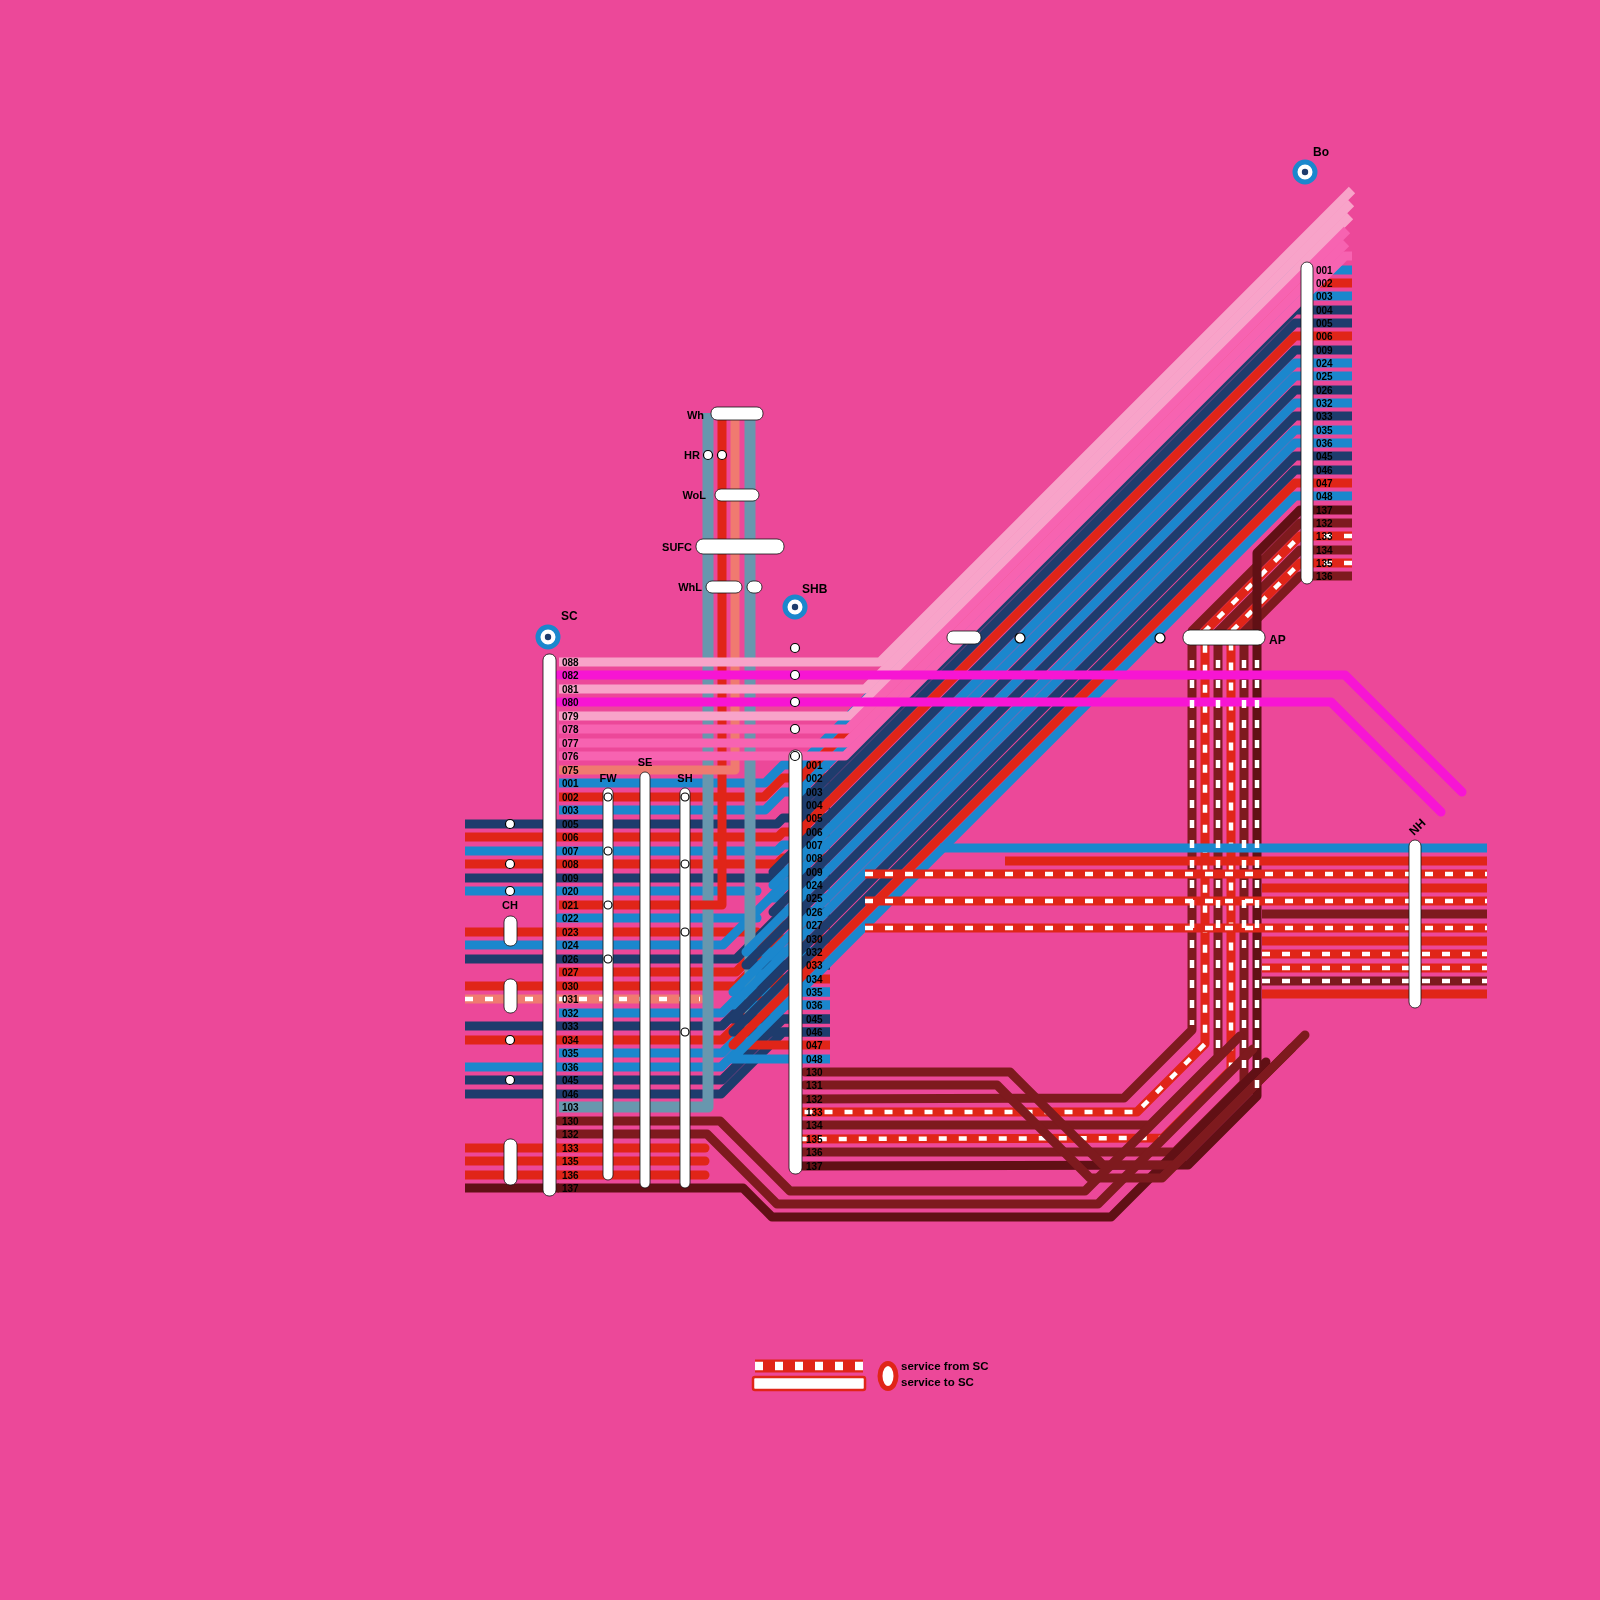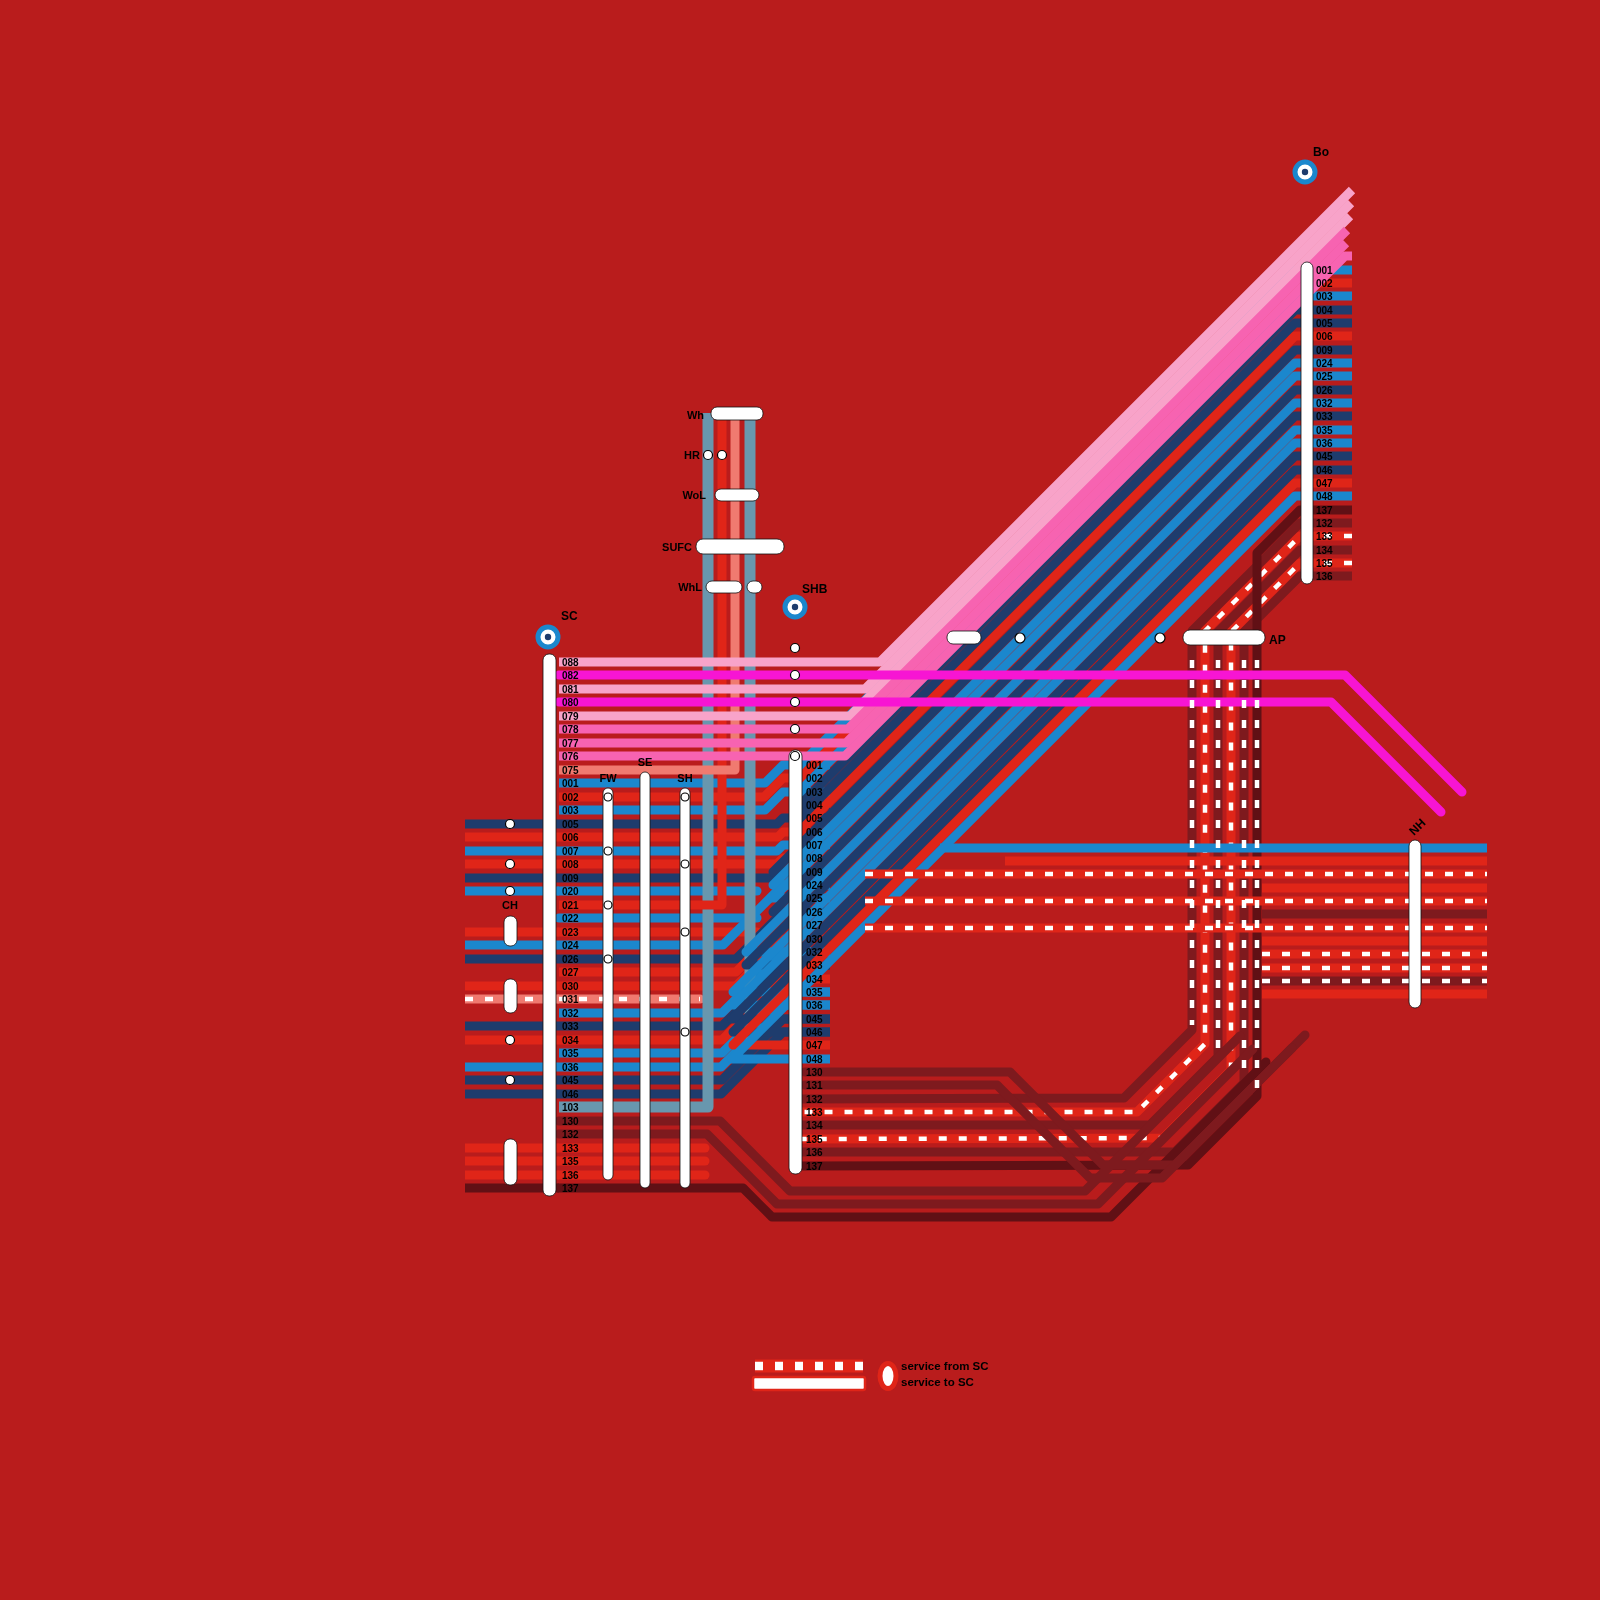--- a/index.html
+++ b/index.html
@@ -1,16 +1,16 @@
 <!DOCTYPE html>
 <html><head>
 <meta charset="utf-8">
 <style>
   html,body{margin:0;padding:0;background:#ffffff;}
-  .wrap{width:1600px;height:1600px;position:relative;background:#b91c1c;}
+  .wrap{width:1600px;height:1600px;position:relative;background:#ec4899;}
   svg{display:block;}
   text{font-family:"Liberation Sans",sans-serif;font-weight:bold;fill:#000;}
   .leg{font-size:11.5px;}
 </style>
 </head>
 <body>
 
 <div class="wrap">
   <svg id="map" viewBox="0 0 1600 1600" width="1600" height="1600">
     <g id="gen">

